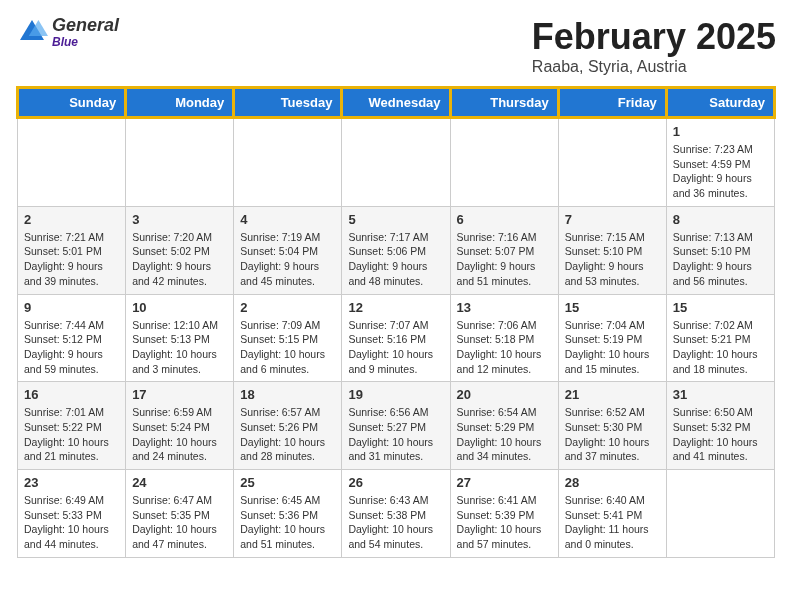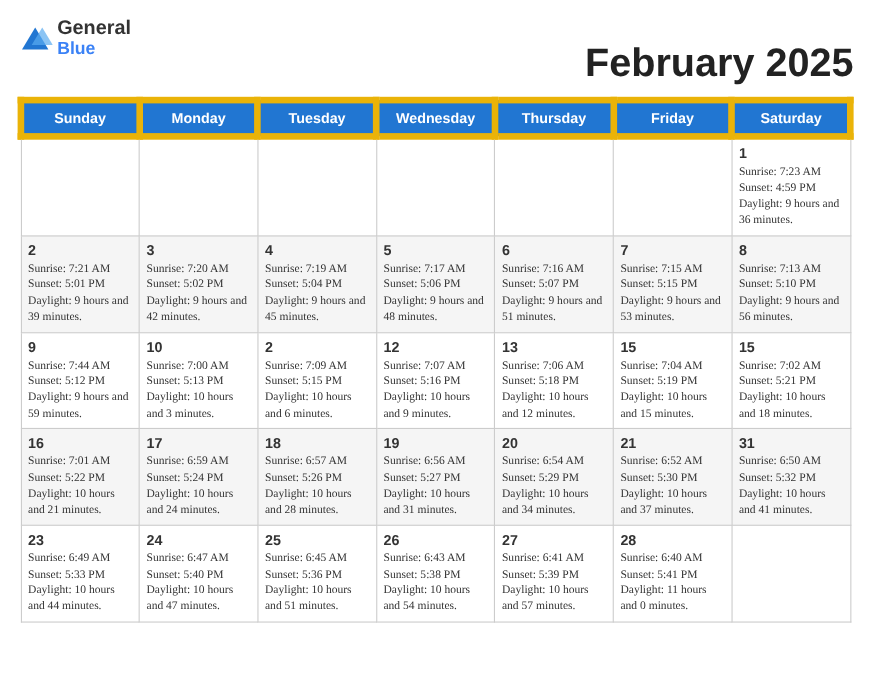--- a/index.html
+++ b/index.html
@@ -11,45 +11,45 @@
       padding: 16px;
     }
     .header {
       display: flex;
       justify-content: space-between;
       align-items: flex-start;
       margin-bottom: 10px;
     }
     .logo {
       display: flex;
-      align-items: flex-end;
+      align-items: center;
+      font-style: italic;
     }
     .logo-text {
       display: flex;
       flex-direction: column;
       line-height: 1.1;
     }
     .logo-general {
       font-size: 18px;
       font-weight: bold;
       color: #333;
     }
     .logo-blue {
-      font-size: 16px;
-      font-weight: bold;
-      color: #3b82f6;
+      font-size: 12px;
+      font-weight: bold;
+      color: #4c1d95;
     }
     .logo-icon {
       width: 32px;
       height: 32px;
       margin-right: 4px;
     }
     .title-block {
       text-align: left;
-      margin-top: 20px;
     }
     .month-title {
       font-size: 36px;
       font-weight: bold;
       color: #222;
     }
     .location {
       font-size: 16px;
       color: #444;
     }
@@ -57,22 +57,22 @@
       width: 100%;
       border-collapse: collapse;
       border: 1px solid #ccc;
     }
     .calendar th {
       background-color: #2176d2;
       color: #fff;
       font-size: 13px;
       font-weight: bold;
       padding: 6px 8px;
-      text-align: center;
-      border: 6px solid #eab308;
+      text-align: right;
+      border: 3px solid #eab308;
     }
     .calendar td {
       vertical-align: top;
       border: 1px solid #ccc;
       padding: 5px 6px;
       width: calc(100% / 7);
       min-height: 80px;
       font-size: 11px;
       color: #333;
       background: #fff;
@@ -83,21 +83,20 @@
     .day-num {
       font-size: 13px;
       font-weight: bold;
       display: block;
       margin-bottom: 3px;
     }
     .day-info {
       font-size: 10.5px;
       line-height: 1.4;
       color: #333;
-      font-family: Liberation Serif, serif;
     }
     .empty-cell {
       background: #fff;
     }
   </style>
 </head>
 <body>
 
 <div class="header">
   <div class="logo">
@@ -105,20 +104,21 @@
       <polygon points="20,5 35,30 5,30" fill="#2176d2"></polygon>
       <polygon points="28,5 40,25 16,25" fill="#5aabf0" opacity="0.7"></polygon>
     </svg>
     <div class="logo-text">
       <span class="logo-general">General</span>
       <span class="logo-blue">Blue</span>
     </div>
   </div>
   <div class="title-block">
     <div class="month-title">February 2025</div>
+    <div class="location">Raaba, Styria, Austria</div>
   </div>
 </div>
 
 <table class="calendar">
   <thead>
     <tr>
     <th>Sunday</th>
         <th>Monday</th>
         <th>Tuesday</th>
         <th>Wednesday</th>
@@ -169,40 +169,40 @@
         </td>
         <td>
           <span class="day-num">6</span>
           <div class="day-info">Sunrise: 7:16 AM
 Sunset: 5:07 PM
 Daylight: 9 hours and 51 minutes.</div>
         </td>
         <td>
           <span class="day-num">7</span>
           <div class="day-info">Sunrise: 7:15 AM
-Sunset: 5:15 PM
+Sunset: 5:10 PM
 Daylight: 9 hours and 53 minutes.</div>
         </td>
         <td>
           <span class="day-num">8</span>
           <div class="day-info">Sunrise: 7:13 AM
 Sunset: 5:10 PM
 Daylight: 9 hours and 56 minutes.</div>
         </td>
       </tr>
       <tr>
         <td>
           <span class="day-num">9</span>
           <div class="day-info">Sunrise: 7:44 AM
 Sunset: 5:12 PM
 Daylight: 9 hours and 59 minutes.</div>
         </td>
         <td>
           <span class="day-num">10</span>
-          <div class="day-info">Sunrise: 7:00 AM
+          <div class="day-info">Sunrise: 12:10 AM
 Sunset: 5:13 PM
 Daylight: 10 hours and 3 minutes.</div>
         </td>
         <td>
           <span class="day-num">2</span>
           <div class="day-info">Sunrise: 7:09 AM
 Sunset: 5:15 PM
 Daylight: 10 hours and 6 minutes.</div>
         </td>
         <td>
@@ -277,21 +277,21 @@
       <tr>
         <td>
           <span class="day-num">23</span>
           <div class="day-info">Sunrise: 6:49 AM
 Sunset: 5:33 PM
 Daylight: 10 hours and 44 minutes.</div>
         </td>
         <td>
           <span class="day-num">24</span>
           <div class="day-info">Sunrise: 6:47 AM
-Sunset: 5:40 PM
+Sunset: 5:35 PM
 Daylight: 10 hours and 47 minutes.</div>
         </td>
         <td>
           <span class="day-num">25</span>
           <div class="day-info">Sunrise: 6:45 AM
 Sunset: 5:36 PM
 Daylight: 10 hours and 51 minutes.</div>
         </td>
         <td>
           <span class="day-num">26</span>

